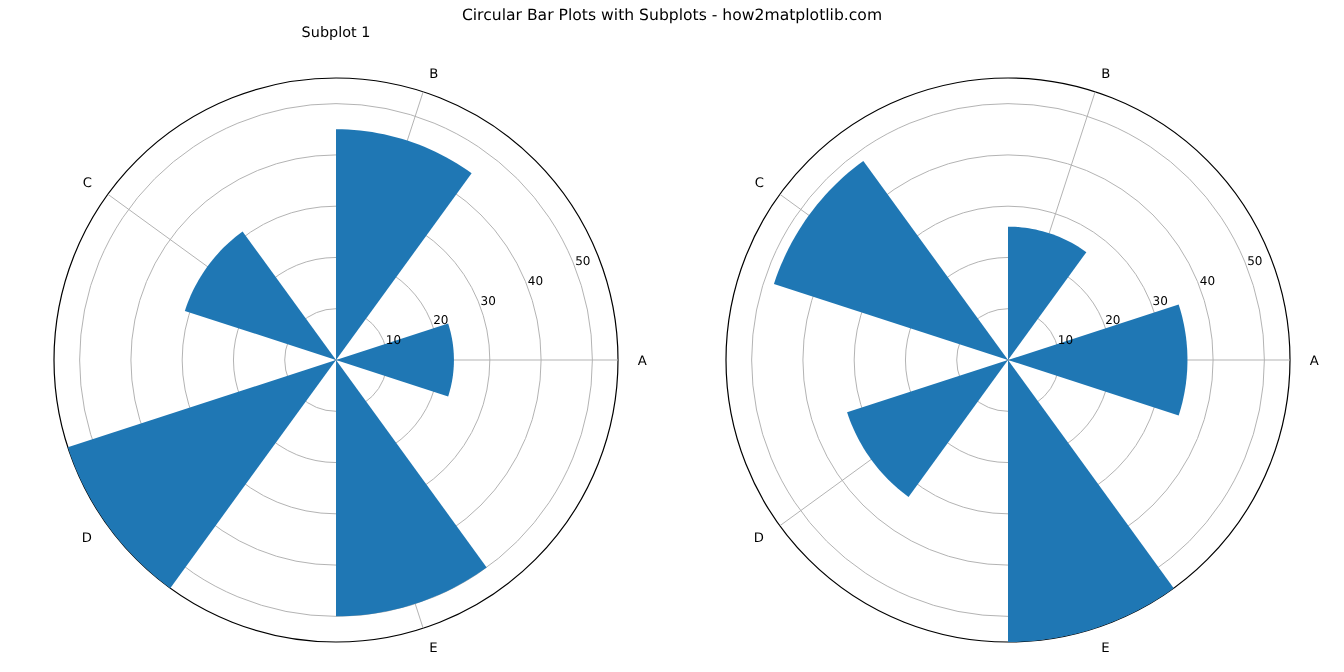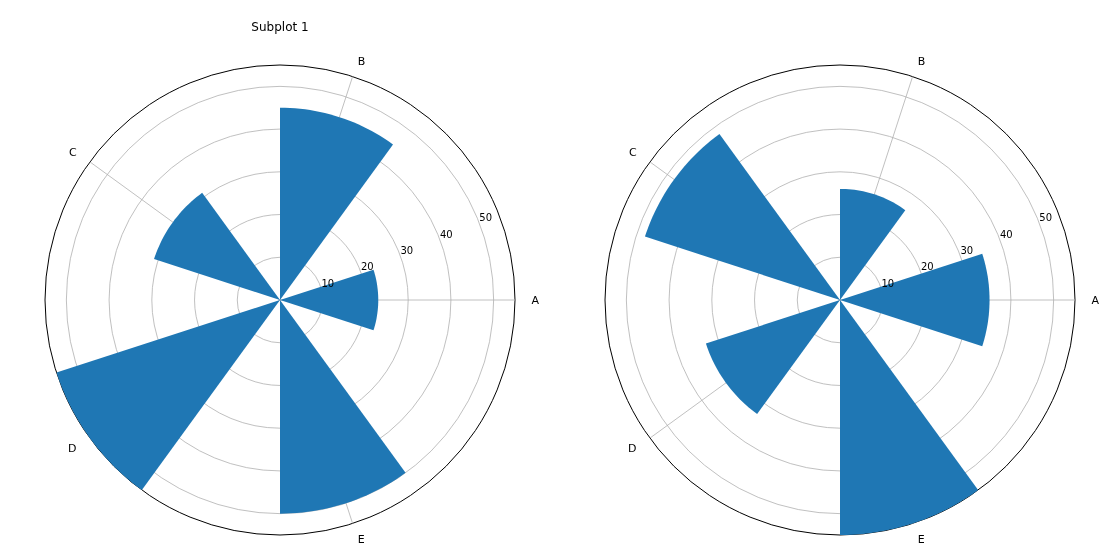--- a/index.html
+++ b/index.html
@@ -71,20 +71,21 @@
   }
   text.catlabel {
     font-size: 11px;
     fill: #000000;
   }
 </style>
 </head>
 <body>
 
 <div class="figure">
+  <div class="suptitle">Circular Bar Plots with Subplots - how2matplotlib.com</div>
 
   <div class="subplot left">
     <div class="subtitle">Subplot 1</div>
     <svg class="polar" id="polar-0" width="520" height="520">
         <circle cx="260" cy="260" r="42.72727272727273" class="grid-circle"></circle>
         <circle cx="260" cy="260" r="85.45454545454545" class="grid-circle"></circle>
         <circle cx="260" cy="260" r="128.18181818181816" class="grid-circle"></circle>
         <circle cx="260" cy="260" r="170.9090909090909" class="grid-circle"></circle>
         <circle cx="260" cy="260" r="213.63636363636363" class="grid-circle"></circle>
         <circle cx="260" cy="260" r="235" class="outer-circle"></circle>

